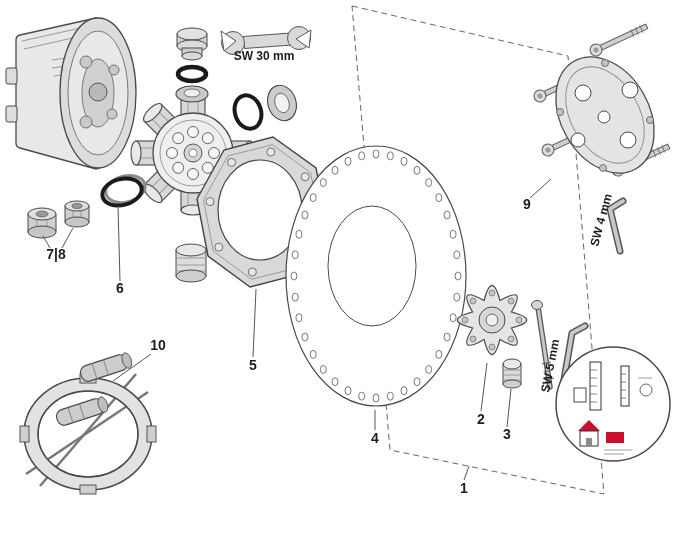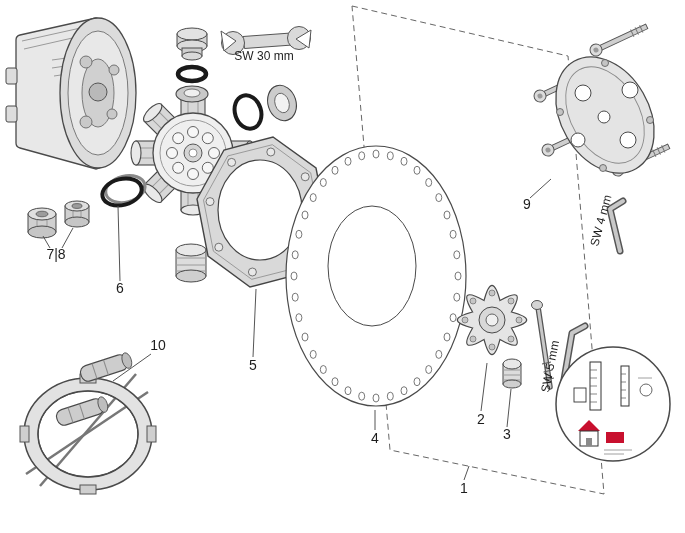--- a/index.html
+++ b/index.html
@@ -1,16 +1,16 @@
 <!DOCTYPE html>
 <html><head>
 <meta charset="utf-8">
 <style>
   html,body{margin:0;padding:0;background:#ffffff;}
-  #canvas{position:relative;width:685px;height:533px;background:#ffffff;overflow:hidden;}
+  #canvas{position:relative;width:685px;height:533px;background:#ffffff;overflow:hidden;font-weight:bold;}
   svg{display:block;}
   text{font-family:"Liberation Sans", sans-serif;fill:#1d1d1d;}
   .part-num{font-size:14px;}
   .tool-label{font-size:12px;}
   .leader{stroke:#555;stroke-width:1;}
 </style>
 </head>
 <body>
 
 <div id="canvas">

